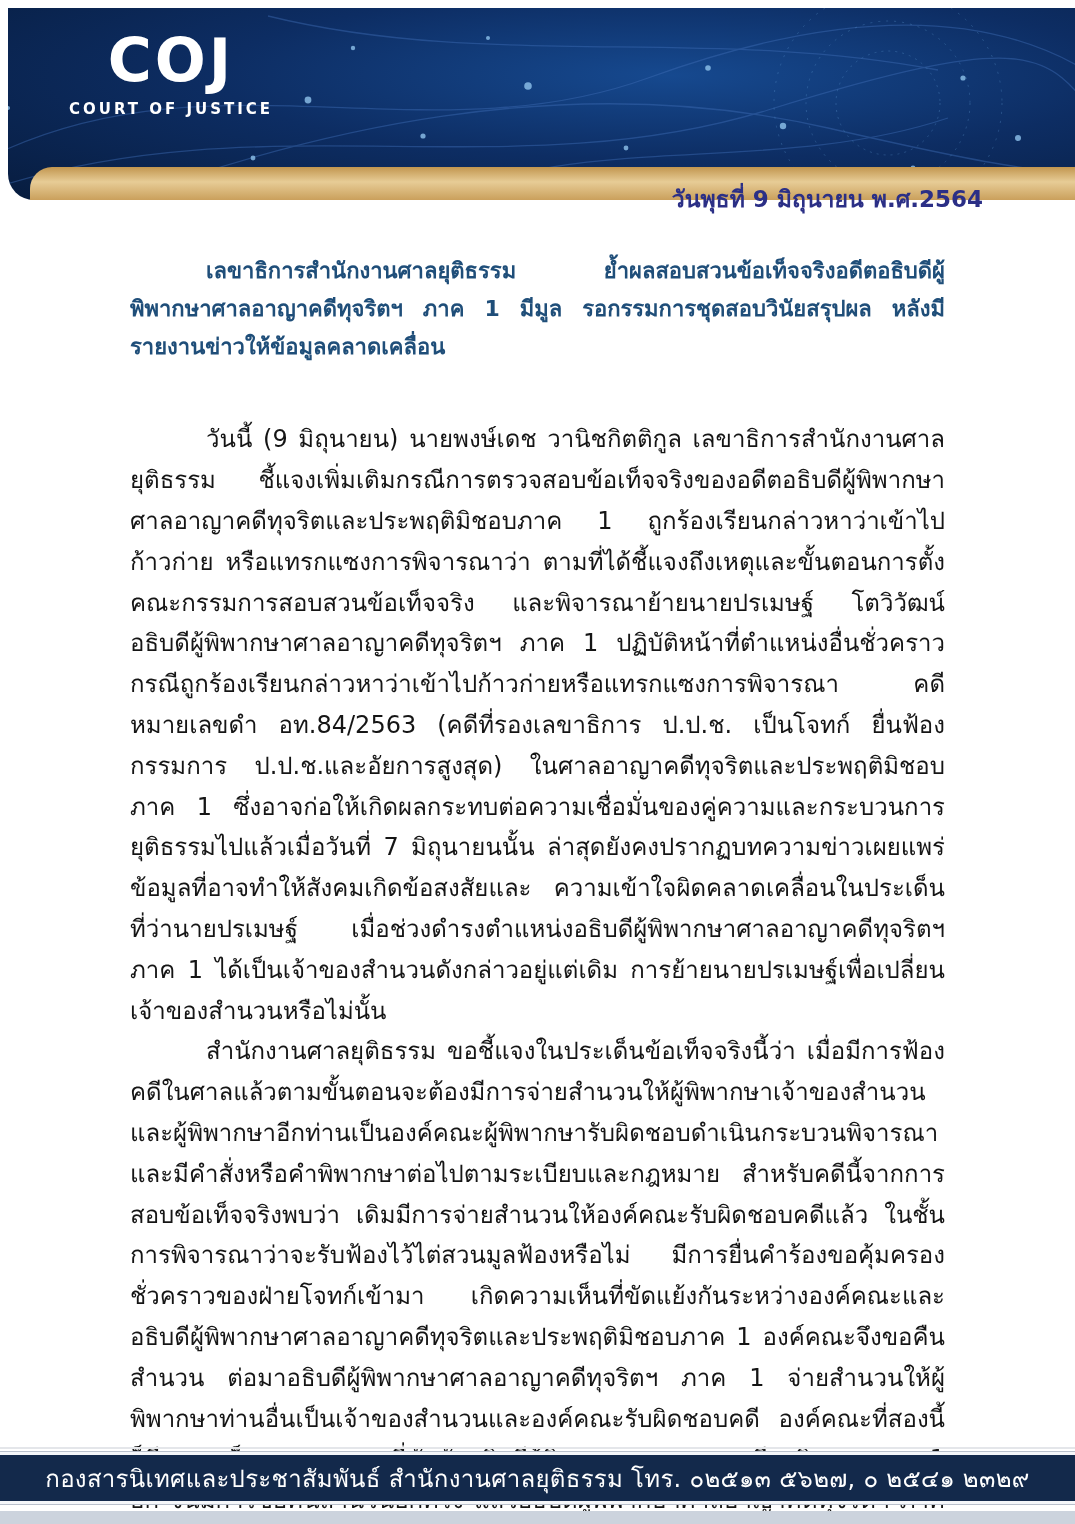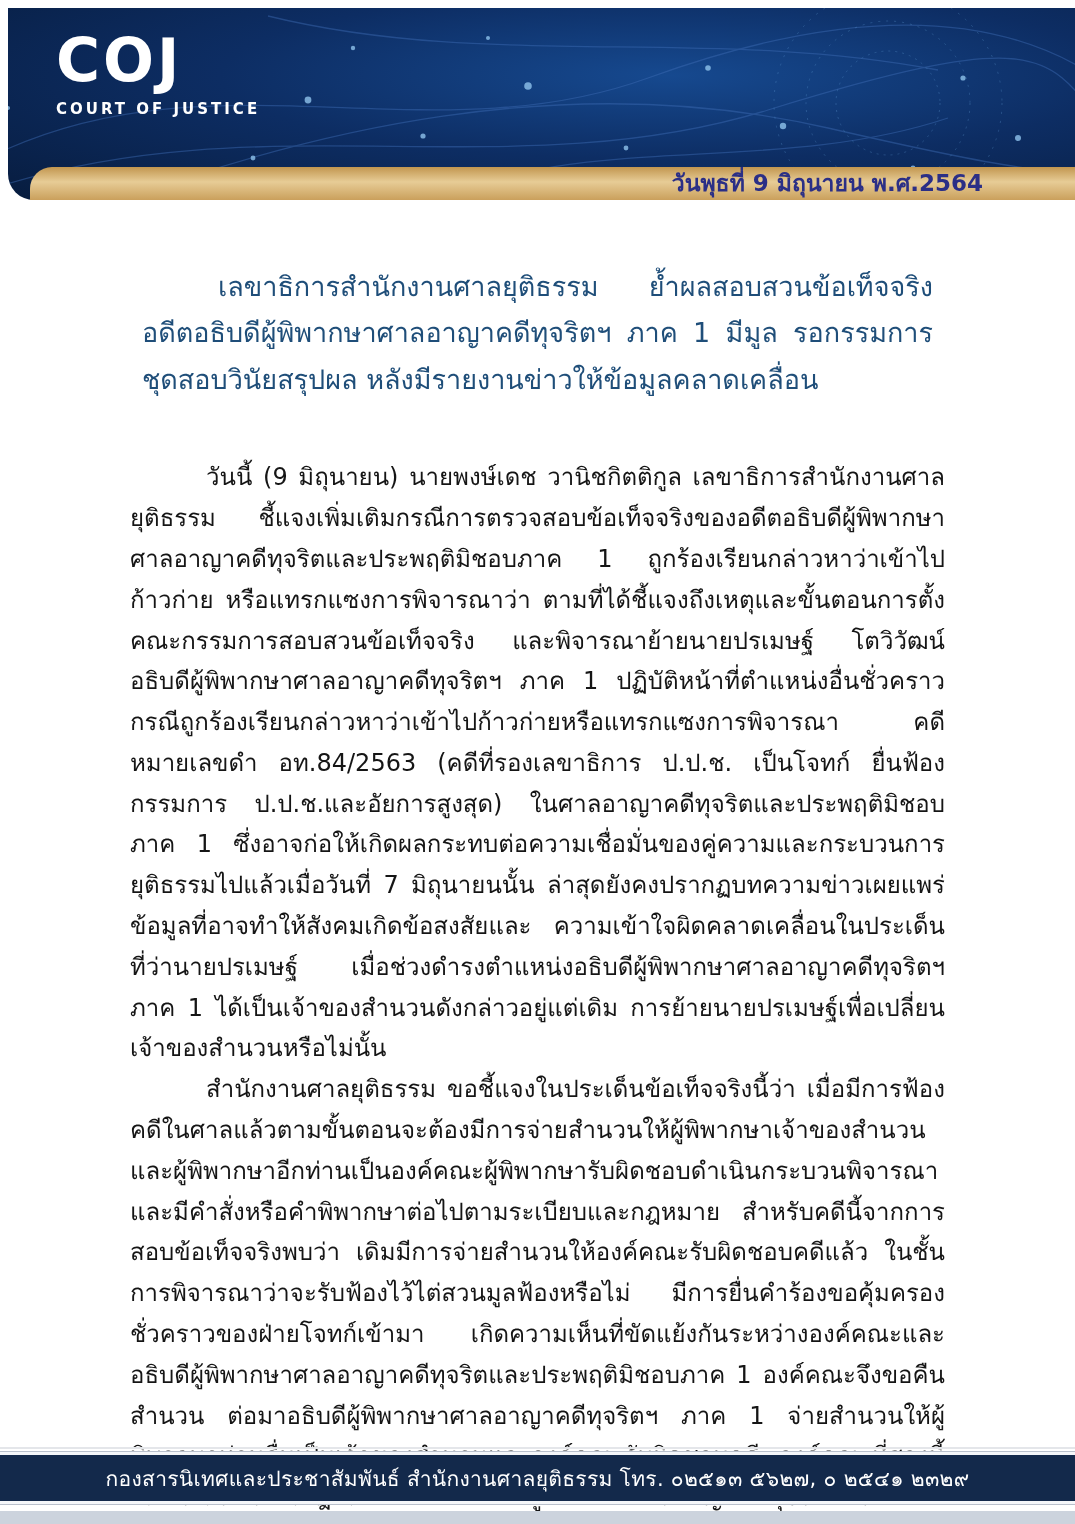--- a/index.html
+++ b/index.html
@@ -11,21 +11,21 @@
   
   .banner{
     position:absolute;left:8px;top:8px;right:0;height:192px;
     background:radial-gradient(ellipse at 62% 35%, #16498f 0%, #0d2d63 48%, #071c3e 100%);
     border-bottom-left-radius:26px;
     overflow:hidden;
   }
   .net{position:absolute;left:0;top:0;width:100%;height:100%;}
   .logo{
     position:absolute;left:48px;top:22px;width:230px;color:#ffffff;
-    text-align:left;line-height:1;
+    text-align:center;line-height:1;
   }
   .logo-acronym{
     font-size:60px;font-weight:bold;letter-spacing:3px;line-height:1;
   }
   .logo-thai{
     font-size:29px;font-weight:bold;margin-top:10px;letter-spacing:1px;
   }
   .logo-eng{
     font-size:15px;font-weight:bold;letter-spacing:3px;margin-top:12px;
   }
@@ -45,47 +45,47 @@
   .website{
     font-size:21px;font-weight:bold;letter-spacing:13px;color:#eef3fb;margin-top:4px;
   }
   
   .gold-band{
     position:absolute;left:30px;top:167px;right:0;height:33px;
     background:linear-gradient(180deg,#c2964f 0%,#e7cc96 45%,#caa05c 100%);
     border-top-left-radius:22px;
   }
   .date-text{
-    position:absolute;right:92px;top:0;height:33px;line-height:33px;
+    position:absolute;right:92px;top:16px;height:33px;line-height:33px;
     font-size:23px;font-weight:bold;color:#2b2f86;
   }
   
   .body-content{
     position:absolute;left:130px;right:130px;top:252px;
   }
   .headline{
-    margin:12px;font-size:27px;font-weight:normal;color:#1f4e79;
+    margin:0;font-size:22px;font-weight:bold;color:#1f4e79;
     line-height:1.72;text-align:justify;text-indent:76px;
   }
   .para{
     margin:0;font-size:24px;color:#151515;line-height:1.70;
     text-align:justify;text-indent:76px;
   }
   .para.first{margin-top:54px;}
   
   .footer-topline{
     position:absolute;left:0;right:0;top:1447px;height:2px;background:#e4e6ea;
   }
   .footer-bar{
     position:absolute;left:0;right:0;top:1452px;height:46px;
     background:#13294b;border-top:3px solid #f4f6f9;border-bottom:3px solid #f4f6f9;
     box-shadow:0 -1px 0 #b9c0cc,0 1px 0 #b9c0cc;
     display:flex;align-items:center;justify-content:center;
   }
-  .footer-text{color:#ffffff;font-size:21px;letter-spacing:.3px;}
+  .footer-text{color:#ffffff;font-size:24px;letter-spacing:.3px;}
   .bottom-strip{
     position:absolute;left:0;right:0;bottom:0;height:13px;background:#ccd3dd;
   }
 </style>
 </head>
 <body>
 
 <div class="page">
 
   <header class="banner">

